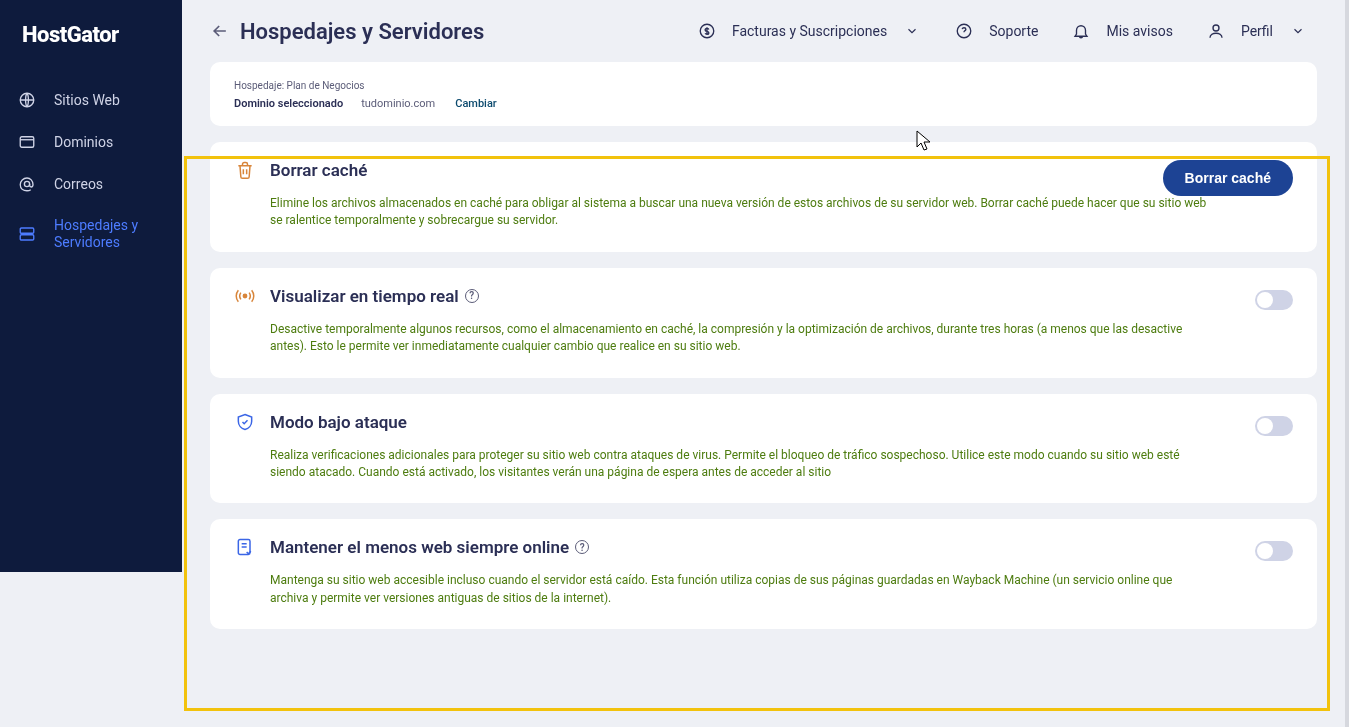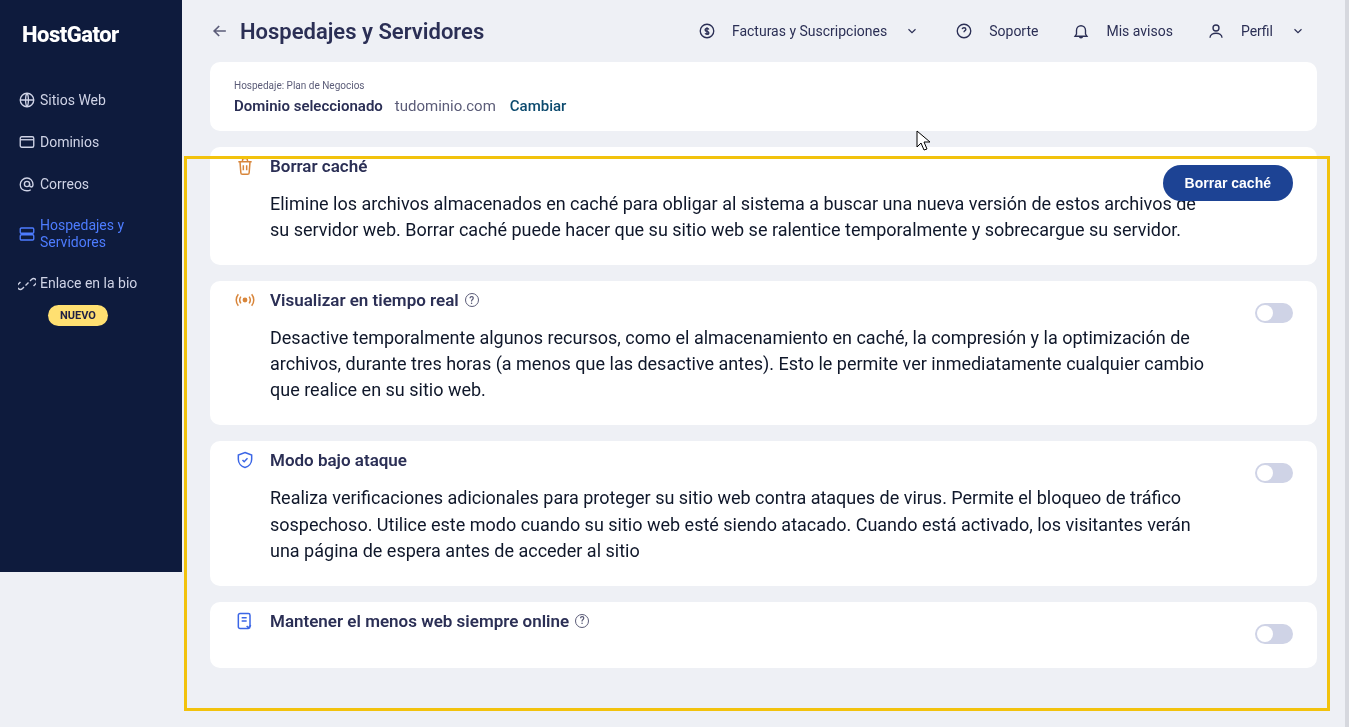--- a/index.html
+++ b/index.html
@@ -7,21 +7,21 @@
 
 .sidebar {
   position: absolute; left: 0; top: 0; width: 182px; height: 572px;
   background: #0e1b3d; color: #e0e3ef;
 }
 .logo {
   color: #fff; font-weight: 800; font-size: 22px; padding: 22px 20px 22px 22px; letter-spacing: -0.5px;
 }
 .nav { margin-top: 10px; }
 .nav-item {
-  display: flex; align-items: center; gap: 4px; padding: 12px 18px; color: #cfd3e6; font-size: 14px; cursor: pointer;
+  display: flex; align-items: center; gap: 18px; padding: 12px 18px; color: #cfd3e6; font-size: 14px; cursor: pointer;
 }
 .nav-item.active { color: #4d7cff; }
 .nav-item.active .nav-icon svg { stroke: #4d7cff; }
 .nav-item.active .nav-icon svg rect { stroke: #4d7cff; }
 .nav-icon { width: 18px; height: 18px; display: flex; align-items: center; justify-content: center; }
 .nav-icon svg { stroke: #cfd3e6; }
 .nav-label { line-height: 1.2; }
 .badge-new {
   background: #ffe071; color: #1f2044; font-size: 11px; font-weight: 700;
   padding: 4px 12px; border-radius: 12px; margin-left: 30px; margin-top: 4px; display: inline-block;
@@ -44,38 +44,38 @@
   position: absolute; left: 182px; top: 62px; right: 0; bottom: 0;
   padding: 0 28px 18px 28px; overflow: hidden;
   border-right: 4px solid #d6d8de;
 }
 
 .card {
   background: #fff; border-radius: 10px; padding: 20px 24px; margin-bottom: 16px;
 }
 .info-card { padding: 18px 24px 16px; }
 .info-line1 { color: #5b5c78; font-size: 10px; margin-bottom: 6px; }
-.info-line2 { color: #2b2f55; font-size: 15px; font-weight: 600; display: flex; align-items: baseline; gap: 8px; }
+.info-line2 { color: #2b2f55; font-size: 11px; font-weight: 600; display: flex; align-items: baseline; gap: 14px; }
 .info-line2 .domain-val { font-weight: 400; color: #5b5c78; margin-left: 4px; }
 .info-line2 .change-link { color: #0c4a6e; font-weight: 500; cursor: pointer; margin-left: 6px; }
 
 .highlight-box {
   position: absolute; left: -26px; right: -13px; top: 94px; bottom: -2px;
   border: 3px solid #f2c20c; pointer-events: none;
 }
 
-.setting-card { position: relative; padding: 8px 28px 22px 24px; }
+.setting-card { position: relative; padding: 17px 28px 22px 24px; }
 .setting-head { display: flex; align-items: center; gap: 14px; margin-bottom: 14px; }
 .setting-icon { width: 22px; height: 22px; display:flex; align-items:center; justify-content:center; }
 .setting-title { font-size: 17px; font-weight: 600; color: #2b2f55; display:flex; align-items:center; gap:6px; }
 .qmark {
   width:14px; height:14px; border:1.5px solid #5b5c78; border-radius:50%; display:inline-flex;
   align-items:center; justify-content:center; font-size:10px; color:#5b5c78; font-weight:600;
 }
-.setting-desc { color: #0f172a; font-size: 18px; line-height: 1.45; padding-left: 36px; padding-right: 80px; }
+.setting-desc { color: #4d7c0f; font-size: 12px; line-height: 1.45; padding-left: 36px; padding-right: 80px; }
 .action-button {
   position: absolute; right: 24px; top: 18px; background: #1d4394; color: #fff;
   border: none; border-radius: 22px; padding: 10px 22px; font-size: 14px; font-weight: 600; cursor: pointer;
 }
 .toggle {
   position: absolute; right: 24px; top: 22px; width: 38px; height: 20px; background: #cfd3e6;
   border-radius: 12px; cursor: pointer;
 }
 .toggle::after {
   content: ""; position: absolute; width: 16px; height: 16px; background: #fff; border-radius: 50%;
@@ -125,30 +125,20 @@
       <span class="nav-label">Correos</span>
     </div>
     <div class="nav-item active">
       <span class="nav-icon">
         <svg width="18" height="18" viewBox="0 0 24 24" fill="none" stroke-width="1.8">
             <rect x="3" y="4" width="18" height="7" rx="1.5"></rect>
             <rect x="3" y="13" width="18" height="7" rx="1.5"></rect>
           </svg>
       </span>
       <span class="nav-label">Hospedajes y Servidores</span>
-    </div>
-    <div class="nav-item" style="flex-wrap:wrap;align-items:flex-start;">
-      <span class="nav-icon">
-        <svg width="18" height="18" viewBox="0 0 24 24" fill="none" stroke-width="1.8">
-            <path d="M10 14l4-4M8 16l-2 2a4 4 0 01-5.7-5.7l3-3M16 8l2-2a4 4 0 015.7 5.7l-3 3"></path>
-          </svg>
-      </span>
-      <span class="nav-label">Enlace en la bio</span>
-      <div style="flex-basis:100%;"></div>
-      <span class="badge-new">NUEVO</span>
     </div>
   </nav>
 </aside>
 
 <header class="header">
   <span class="back-btn">
     <svg width="20" height="20" viewBox="0 0 24 24" fill="none" stroke="#5b5c78" stroke-width="2">
         <path d="M19 12H5M11 18l-6-6 6-6"></path>
       </svg>
   </span>
@@ -268,20 +258,21 @@
               <rect x="4" y="3" width="14" height="18" rx="2"></rect>
               <path d="M8 8h6M8 12h6M14 18l2 2 3-3"></path>
             </svg>
         </span>
         <span class="setting-title">
           <span>Mantener el menos web siempre online</span>
           <span class="qmark">?</span>
         </span>
       </div>
       <div class="toggle"></div>
+      <div class="setting-desc">Mantenga su sitio web accesible incluso cuando el servidor está caído. Esta función utiliza copias de sus páginas guardadas en Wayback Machine (un servicio online que archiva y permite ver versiones antiguas de sitios de la internet).</div>
     </div>
 
 
     <div class="highlight-box"></div>
   </div>
 </main>
 
 <div class="cursor">
   <svg width="18" height="22" viewBox="0 0 18 22">
       <path d="M1 1l0 16 4-4 3 7 3-1-3-7 6 0z" fill="#fff" stroke="#000" stroke-width="1"></path>

